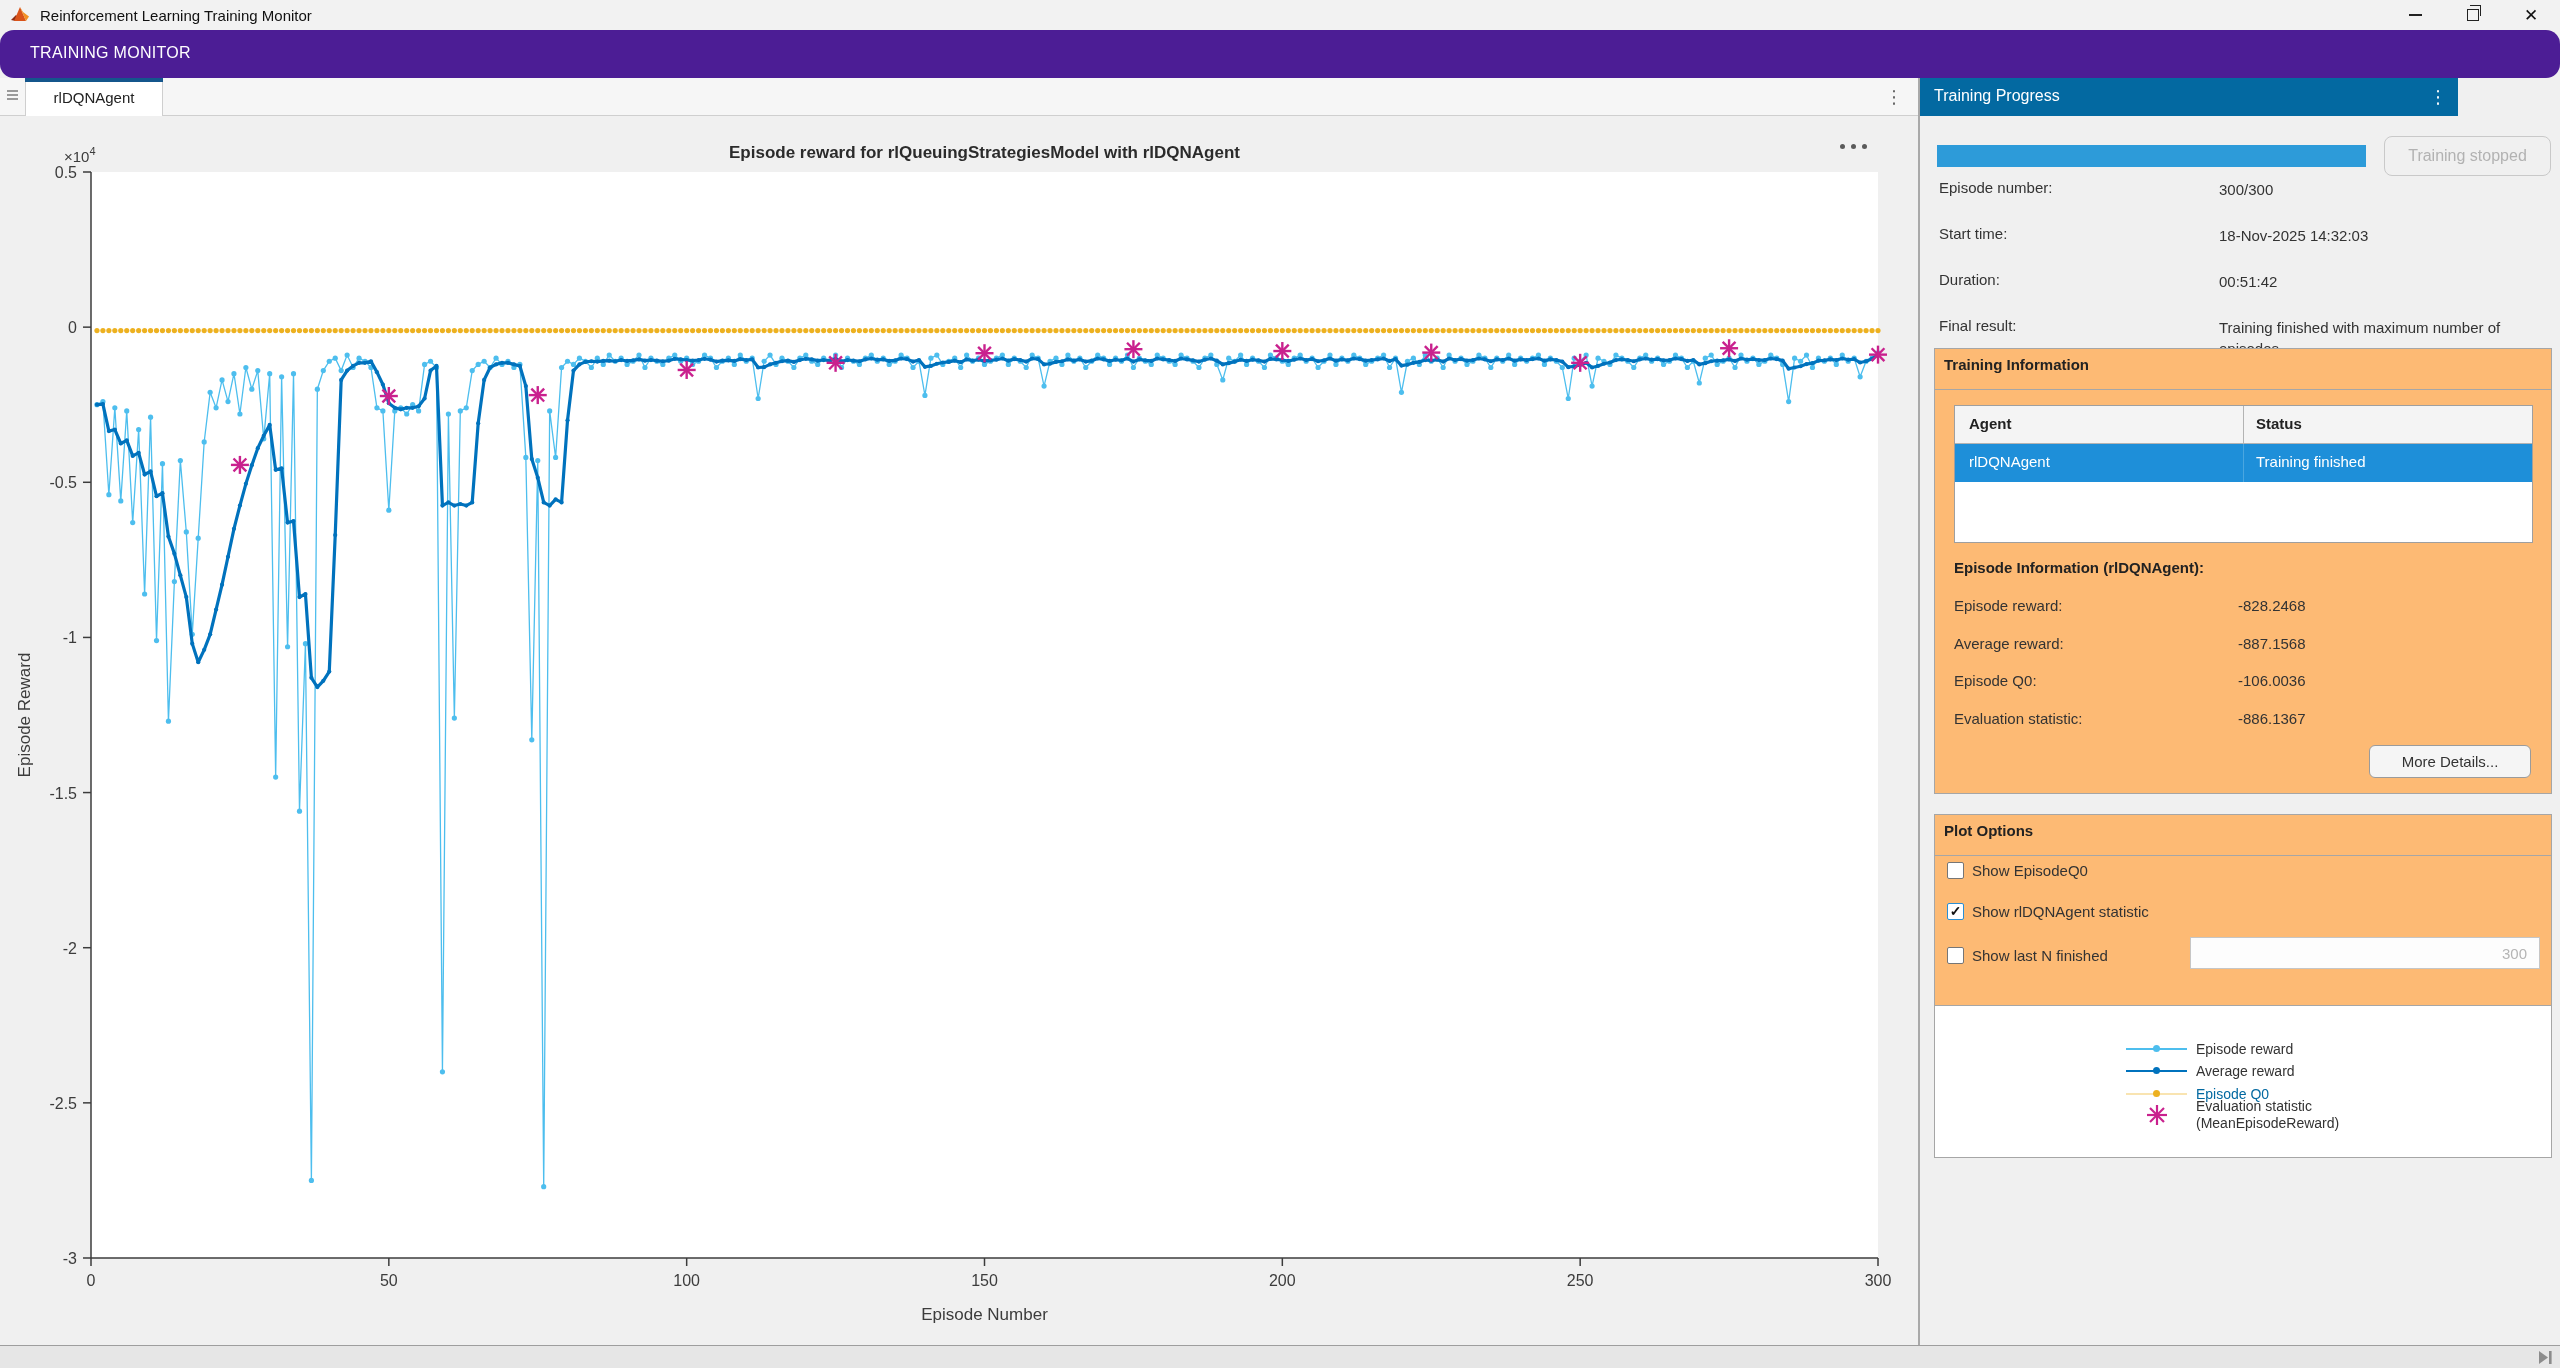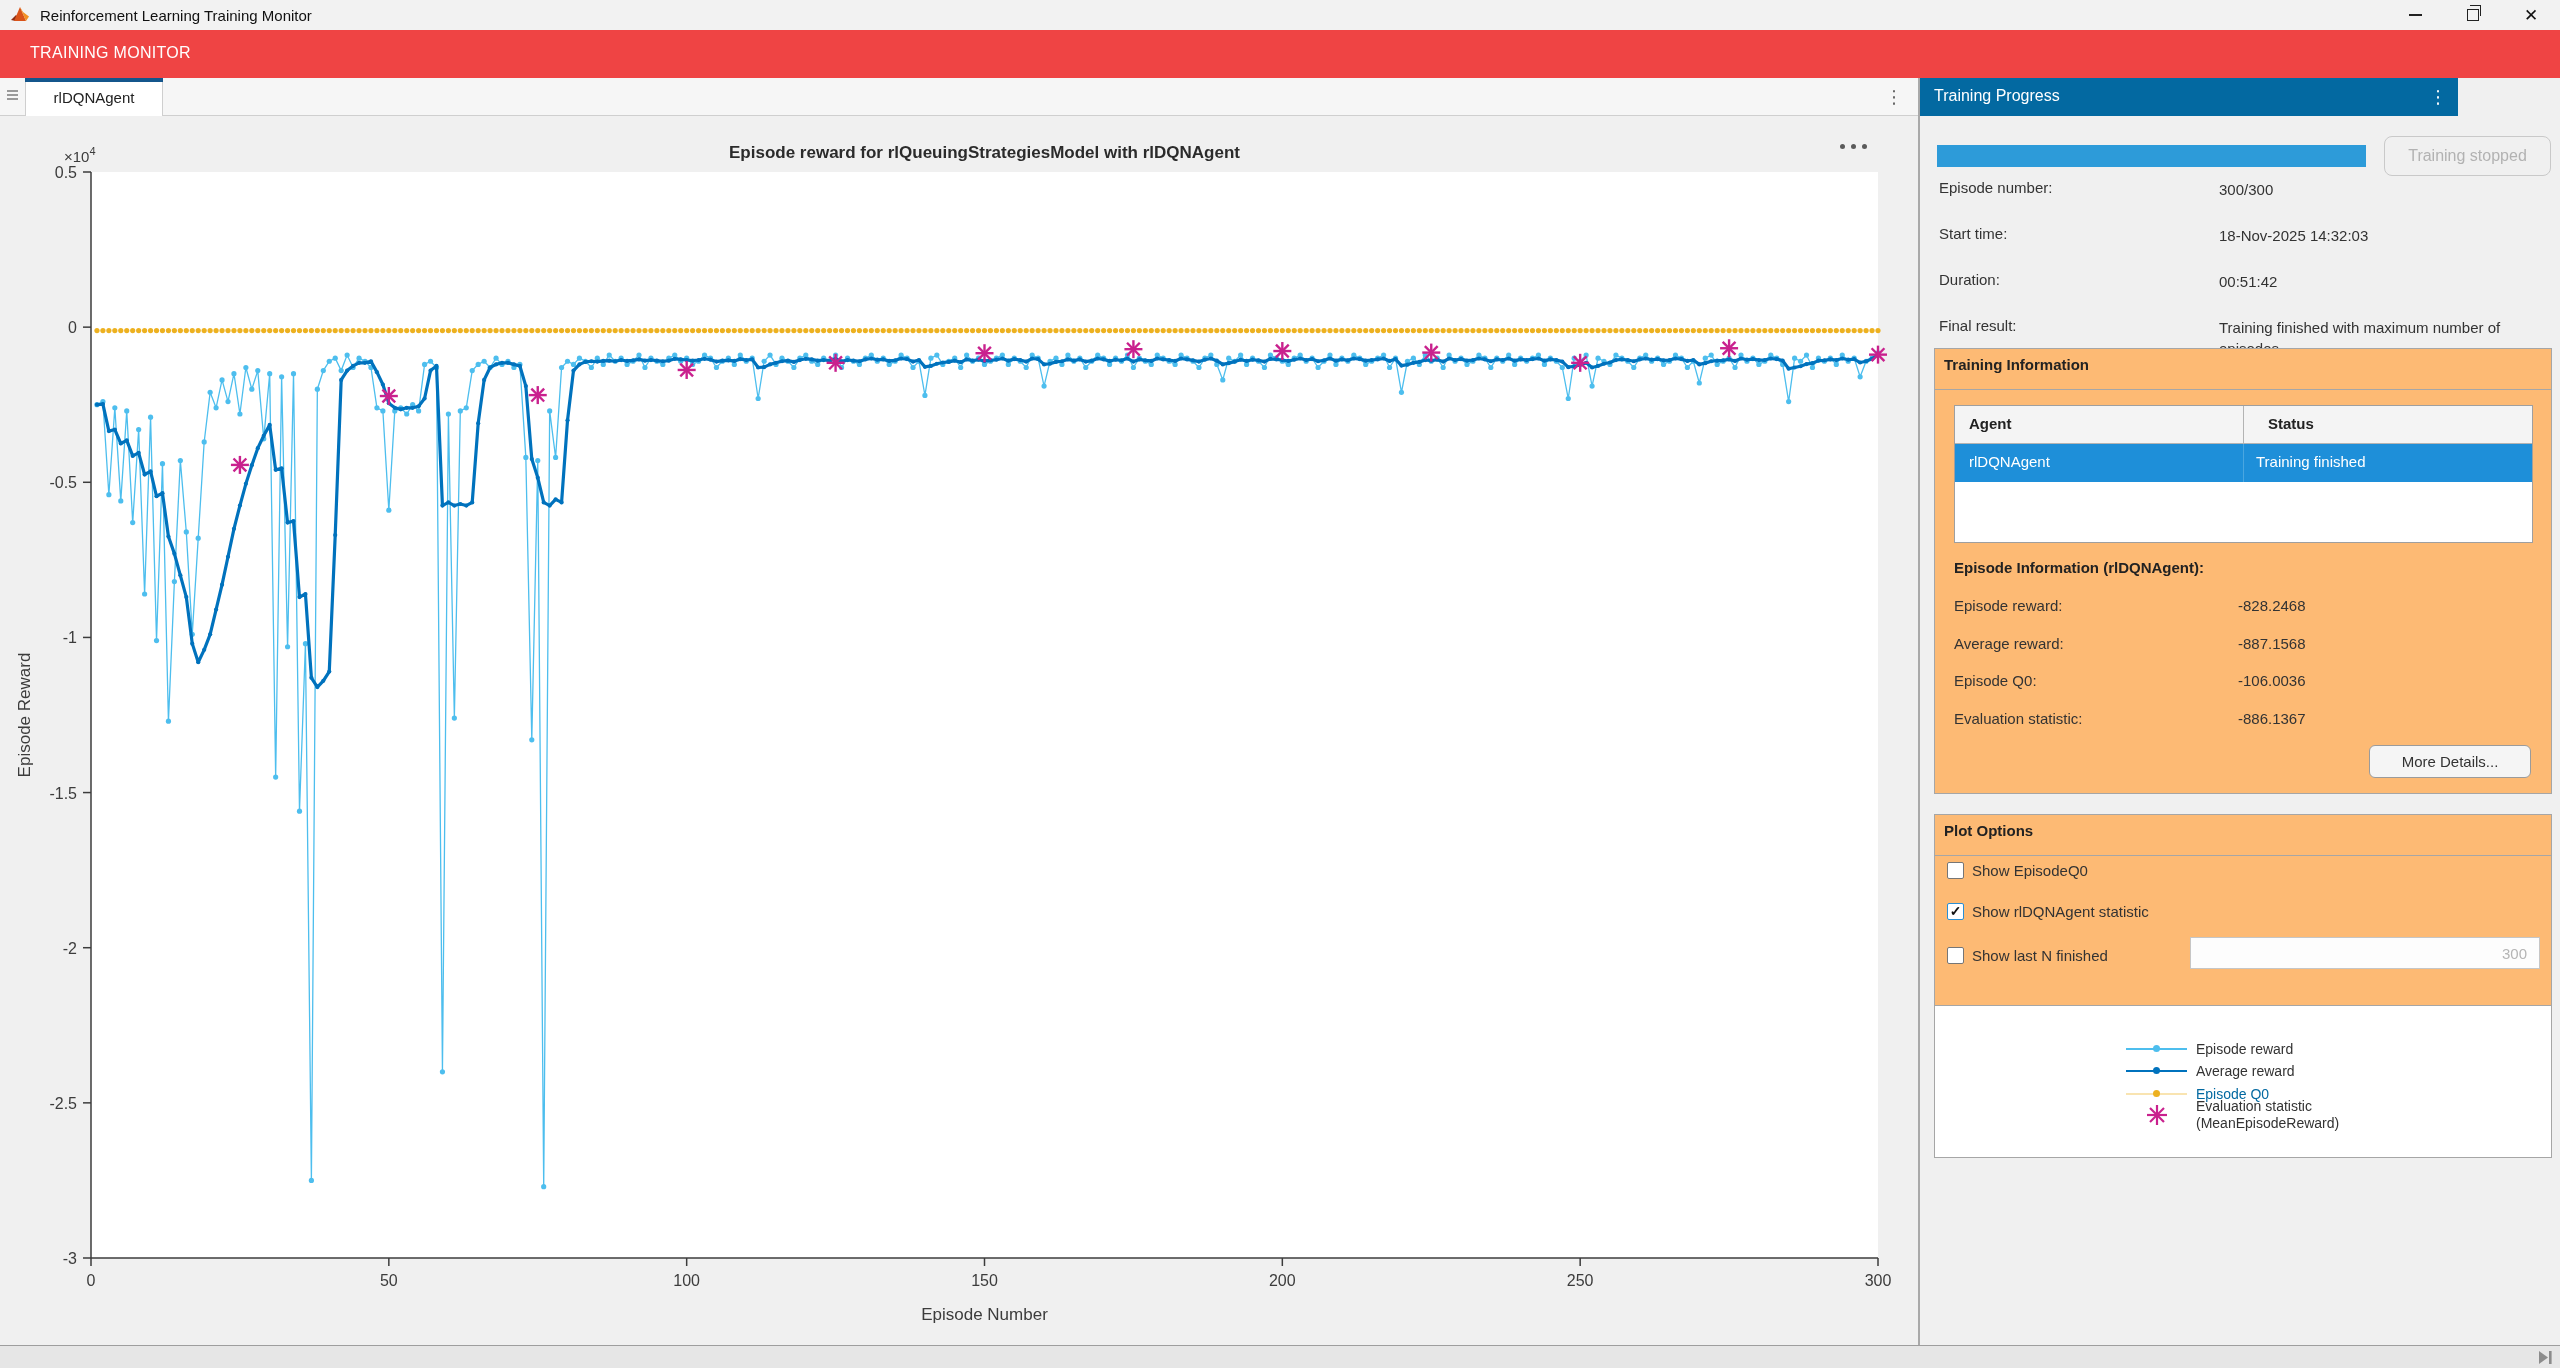--- a/index.html
+++ b/index.html
@@ -13,21 +13,21 @@
   .titlebar .wtitle{margin-left:10px;font-size:15px;color:#111;}
   .win-controls{position:absolute;right:0;top:0;height:30px;display:flex;}
   .win-btn{width:58px;height:30px;display:flex;align-items:center;justify-content:center;cursor:pointer;}
   .min-glyph{width:13px;height:0;border-top:2px solid #222;}
   .restore-glyph{width:10px;height:10px;border:1.6px solid #222;position:relative;background:#f2f2f2;}
   .restore-glyph::before{content:"";position:absolute;left:2px;top:-5px;width:10px;height:10px;
             border:1.6px solid #222;border-left:none;border-bottom:none;}
   .close-glyph{font-size:17px;color:#111;line-height:1;}
 
   
-  .ribbon{position:absolute;left:0;top:30px;width:2560px;height:48px;background:#ef4444;}
+  .ribbon{position:absolute;left:0;top:30px;width:2560px;height:48px;background:#4c1d95;border-radius:14px;}
   .ribbon-tab{position:absolute;left:30px;top:14px;color:#fff;font-size:16px;letter-spacing:.3px;cursor:pointer;}
 
   
   .tabstrip{position:absolute;left:0;top:78px;width:1918px;height:38px;background:#f6f6f6;
             border-bottom:1px solid #cfcfcf;box-sizing:border-box;}
   .stack-icon{position:absolute;left:7px;top:12px;width:11px;cursor:pointer;}
   .stack-icon div{height:0;border-top:2px solid #9a9a9a;margin-bottom:2px;}
   .doc-tab{position:absolute;left:25px;top:0;width:138px;height:38px;background:#fff;
            border-left:1px solid #cfcfcf;border-right:1px solid #cfcfcf;box-sizing:border-box;
            display:flex;align-items:center;justify-content:center;font-size:15px;color:#222;cursor:pointer;}
@@ -54,21 +54,21 @@
   .info-row{position:absolute;left:19px;width:600px;}
   .info-row .lab{display:inline-block;color:#333;}
   .info-row .val{position:absolute;left:280px;top:0;width:334px;color:#333;line-height:21px;}
 
   .section-box{position:absolute;left:14px;width:618px;border:1px solid #a6a6a6;box-sizing:border-box;background:#fdba74;}
   .section-title{font-weight:bold;color:#222;padding:7px 0 0 9px;font-size:15px;height:26px;box-sizing:content-box;}
   .section-rule{border-bottom:1px solid #a6a6a6;margin-top:7px;}
 
   .agent-table{position:absolute;left:19px;top:56px;width:579px;height:138px;background:#fff;
                border:1px solid #9f9f9f;box-sizing:border-box;}
-  .tbl-header{display:flex;height:38px;background:#f4f4f4;border-bottom:1px solid #b3b3b3;box-sizing:border-box;gap:12px;}
+  .tbl-header{display:flex;height:38px;background:#f4f4f4;border-bottom:1px solid #b3b3b3;box-sizing:border-box;}
   .tbl-header .c1,.tbl-row .c1{width:289px;box-sizing:border-box;padding:9px 0 0 14px;border-right:1px solid #b3b3b3;}
   .tbl-header .c2,.tbl-row .c2{flex:1;box-sizing:border-box;padding:9px 0 11px 12px;}
   .tbl-header div{font-weight:bold;color:#222;}
   .tbl-row{display:flex;height:38px;cursor:pointer;}
   .tbl-row.selected{background:#1e8fd9;color:#fff;}
   .tbl-row.selected .c1{border-right-color:#4aa6e0;}
 
   .epi-title{position:absolute;left:19px;top:210px;font-weight:bold;color:#222;}
   .epi-row{position:absolute;left:19px;width:580px;color:#333;}
   .epi-row .val{position:absolute;left:284px;top:0;}

